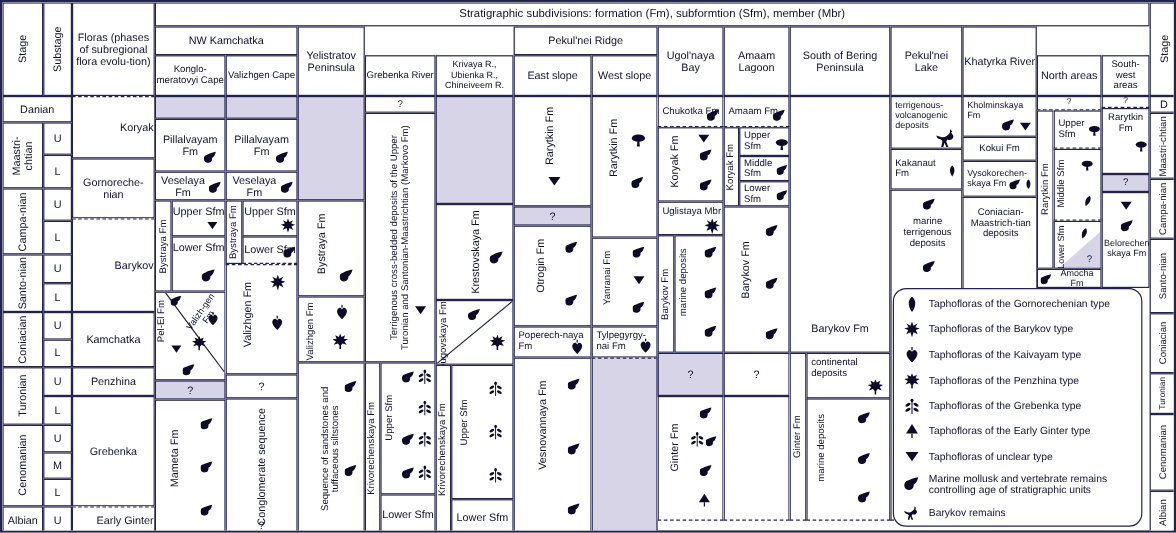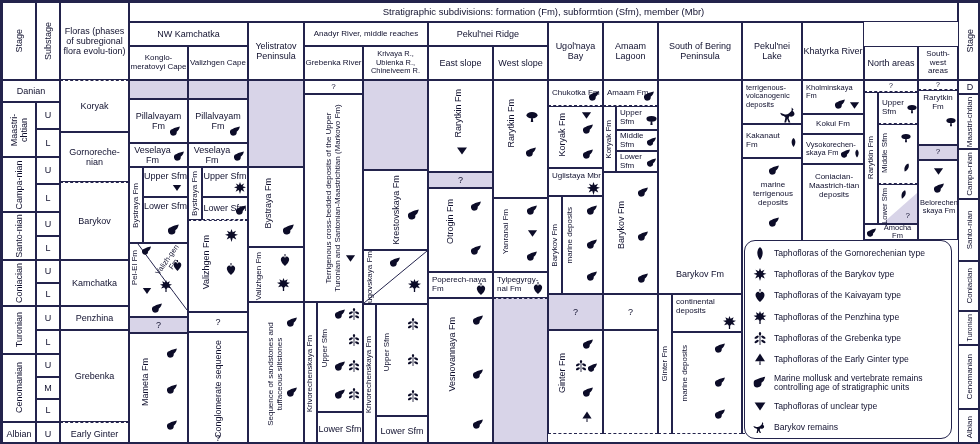--- a/index.html
+++ b/index.html
@@ -4,21 +4,21 @@
 <style>
   :root{ --ln:#23234c; --tx:#10102e; --sh:#d8d4e8; }
   html,body{margin:0;padding:0;background:#fff;}
   #board{position:relative;width:980px;height:444px;border:2px solid var(--ln);box-sizing:border-box;
          font-family:"Liberation Sans",sans-serif;color:var(--tx);background:#fff;overflow:hidden;}
   .c{position:absolute;box-sizing:border-box;border:1px solid var(--ln);background:#fff;
      display:flex;align-items:center;justify-content:center;text-align:center;
      font-size:9px;line-height:1.12;}
   .sh{background:var(--sh);}
   .db{border-bottom-style:dashed;}
-  .dt{border-top-style:dashed;}
+  .dt{border-top-style:dashed;justify-content:flex-end;}
   .v{writing-mode:vertical-rl;transform:rotate(180deg);white-space:nowrap;}
   .rot{position:absolute;left:50%;top:50%;transform:translate(-50%,-50%) rotate(-90deg);text-align:center;}
   .abs{position:absolute;}
   .ic{position:absolute;fill:#0c0c28;stroke:none;}
   .f8{font-size:8px;} .f75{font-size:7.5px;} .f7{font-size:7px;} .f95{font-size:9.5px;}
   .tl{justify-content:flex-start;text-align:left;padding-left:3px;}
   .tt{align-items:flex-start;padding-top:3px;}
   #legend{position:absolute;left:742px;top:238px;width:208px;height:199px;background:#fff;
           border:1.4px solid var(--ln);border-radius:11px;z-index:6;box-sizing:border-box;
           padding:6px 7px 4px 8px;display:flex;flex-direction:column;justify-content:space-between;}
@@ -91,23 +91,20 @@
       <span>NW Kamchatka</span>
     </div>
   <div class="c" style="left:127px;top:44px;width:59px;height:34px">
       <span class="f8">Konglo-meratovyi Cape</span>
     </div>
   <div class="c" style="left:186px;top:44px;width:60px;height:34px">
       <span class="f8">Valizhgen Cape</span>
     </div>
   <div class="c" style="left:246px;top:20px;width:56px;height:58px">
       <span>Yelistratov Peninsula</span>
-    </div>
-  <div class="c" style="left:302px;top:20px;width:124px;height:24px">
-      <span class="f8">Anadyr River, middle reaches</span>
     </div>
   <div class="c" style="left:302px;top:44px;width:59px;height:34px">
       <span class="f8">Grebenka River</span>
     </div>
   <div class="c" style="left:361px;top:44px;width:65px;height:34px">
       <span class="f75">Krivaya R., Ubienka R., Chineiveem R.</span>
     </div>
   <div class="c" style="left:426px;top:20px;width:120px;height:24px">
       <span>Pekul'nei Ridge</span>
     </div>
@@ -804,29 +801,29 @@
         <span>Taphofloras of the Grebenka type</span>
       </div>
     <div class="lr">
         <svg class="lic" viewBox="0 0 12 12">
           <use href="#i-ginter"></use>
         </svg>
         <span>Taphofloras of the Early Ginter type</span>
       </div>
     <div class="lr">
         <svg class="lic" viewBox="0 0 12 12">
+          <use href="#i-unclear"></use>
+        </svg>
+        <span>Taphofloras of unclear type</span>
+      </div>
+    <div class="lr">
+        <svg class="lic" viewBox="0 0 12 12">
           <use href="#i-mollusk"></use>
         </svg>
         <span style="max-width:178px">Marine mollusk and vertebrate remains controlling age of stratigraphic units</span>
-      </div>
-    <div class="lr">
-        <svg class="lic" viewBox="0 0 12 12">
-          <use href="#i-unclear"></use>
-        </svg>
-        <span>Taphofloras of unclear type</span>
       </div>
     <div class="lr">
         <svg class="lic" viewBox="0 0 14 12">
           <use href="#i-dino"></use>
         </svg>
         <span>Barykov remains</span>
       </div>
   </div>
 
 </div>

